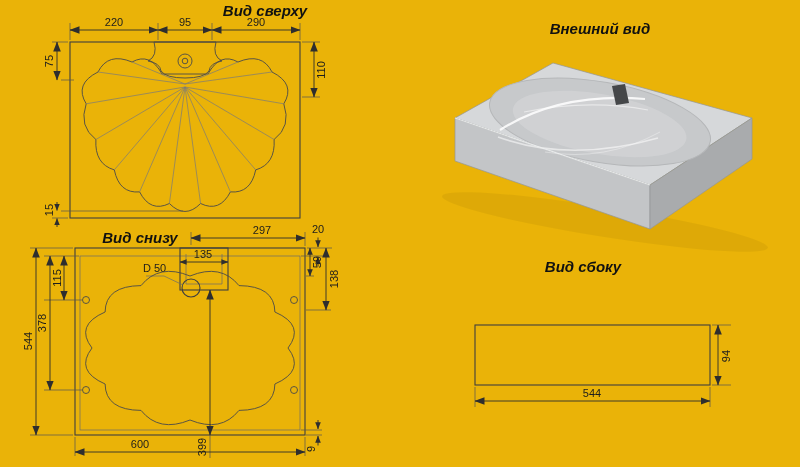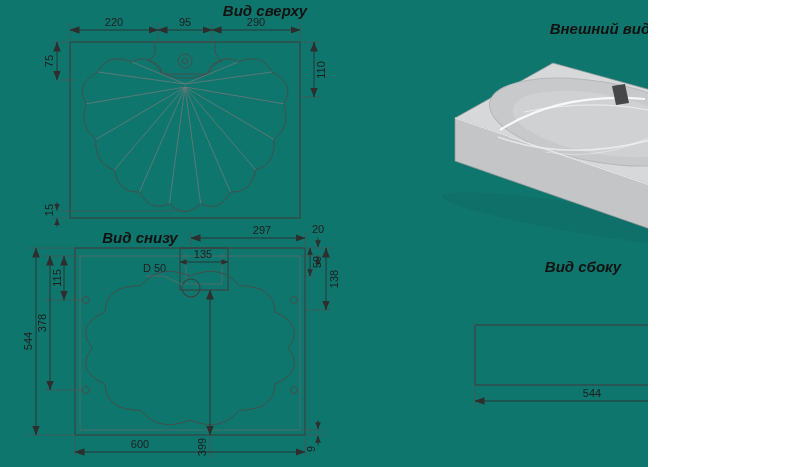--- a/index.html
+++ b/index.html
@@ -1,16 +1,16 @@
 <!DOCTYPE html>
 <html><head>
 <meta charset="utf-8">
 <style>
   html,body{margin:0;padding:0;background:#ffffff;}
-  .canvas{position:relative;width:648px;height:467px;background:#0f766e;overflow:hidden;}
+  .canvas{position:relative;width:800px;height:467px;background:#eab308;overflow:hidden;}
   svg{display:block;font-family:"Liberation Sans",sans-serif;}
   .t-title{font-family:"Liberation Sans",sans-serif;font-size:15px;font-weight:bold;font-style:italic;fill:#111;text-anchor:middle;}
   .dim{font-family:"Liberation Sans",sans-serif;font-size:11px;fill:#1d1d1d;text-anchor:middle;}
   .dim.start{text-anchor:start;}
   .out{stroke:#3f3f3f;stroke-width:1.1;fill:none;}
   .thin{stroke:#6a6a6a;stroke-width:0.7;fill:none;}
   .shell{stroke:#4a4a4a;stroke-width:0.9;fill:none;}
   .rad{stroke:#7a7a7a;stroke-width:0.7;fill:none;}
   .ext{stroke:#555;stroke-width:0.7;fill:none;}
   .dln{stroke:#2e2e2e;stroke-width:0.9;fill:none;}

